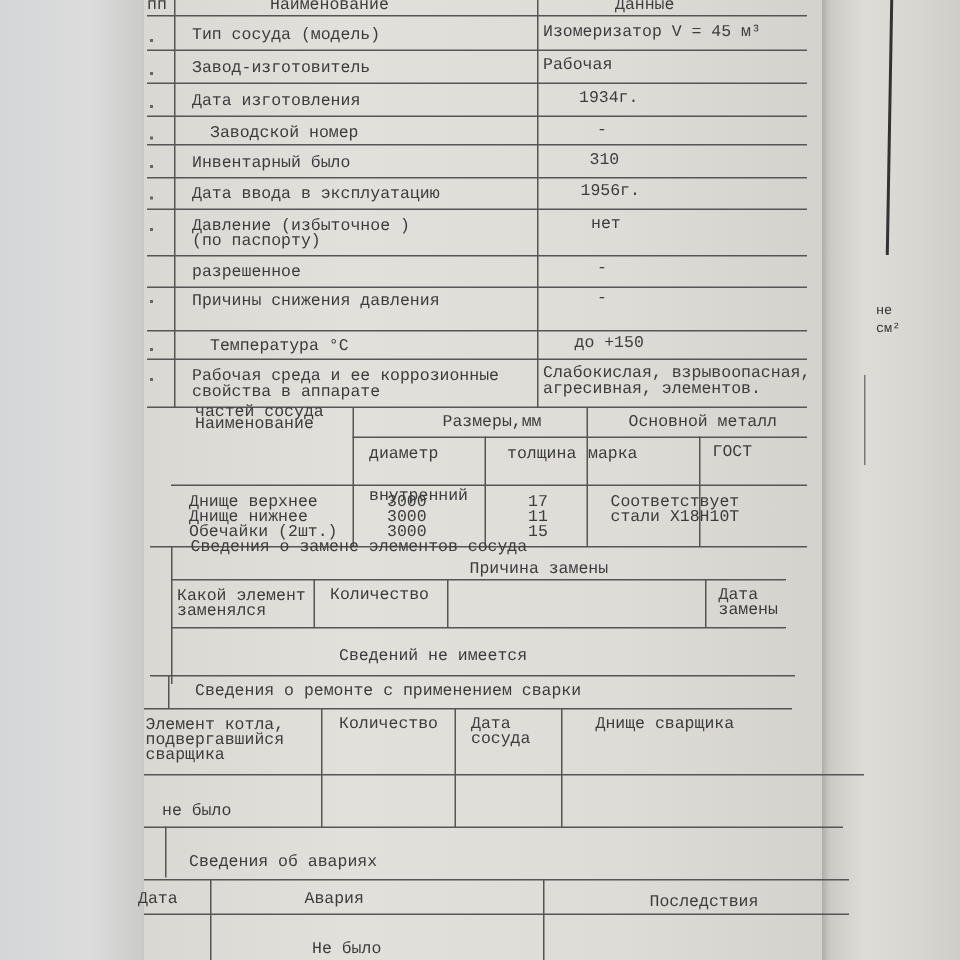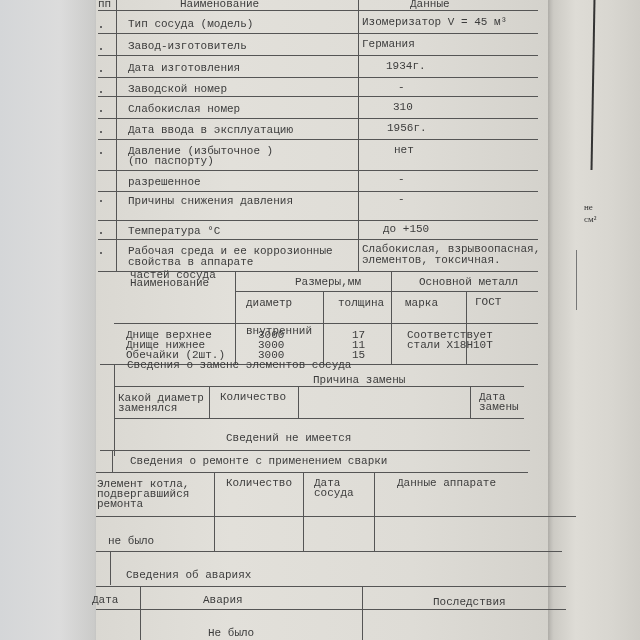--- a/index.html
+++ b/index.html
@@ -20,21 +20,21 @@
     .page {
       position: absolute; left: 96px; top: -4px; width: 452px; height: 648px;
       background: linear-gradient(90deg, #dad8d2 0%, #e2e0da 30%, #dedcd6 70%, #d4d2cc 100%);
       box-shadow: 2px 0 4px rgba(0,0,0,0.15);
     }
     .rightpaper {
       position: absolute; left: 548px; top: 0; width: 92px; height: 640px;
       background: linear-gradient(90deg, #c8c6c0 0%, #dedcd6 30%, #d8d6d0 70%, #cfcdc7 100%);
     }
     .edgeline { position: absolute; background: #333; }
-    .side-note { position: absolute; font-size: 9px; font-family: Liberation Serif, serif; color: #333; }
+    .side-note { position: absolute; font-size: 9px; font-family: Liberation Mono, monospace; color: #333; }
 
     .t { position: absolute; font-size: 11px; line-height: 12px; white-space: nowrap; color: #3c3c3c; }
     .hl { position: absolute; height: 1px; background: #555; }
     .vl { position: absolute; width: 1px; background: #555; }
     .dot { position: absolute; width: 2px; height: 2px; background: #666; }
   </style>
 </head>
 <body>
 
 <div class="bgpage">
@@ -59,35 +59,35 @@
   <div class="t" style="left:410px;top:-2px">Данные</div>
   <div class="hl" style="left:98px;top:10px;width:440px"></div>
 
   <div class="dot" style="left:100px;top:26px"></div>
   <div class="t" style="left:128px;top:18px">Тип сосуда (модель)</div>
   <div class="t" style="left:362px;top:16px">Изомеризатор   V = 45 м³</div>
   <div class="hl" style="left:98px;top:33px;width:440px"></div>
 
   <div class="dot" style="left:100px;top:48px"></div>
   <div class="t" style="left:128px;top:40px">Завод-изготовитель</div>
-  <div class="t" style="left:362px;top:38px">Германия</div>
+  <div class="t" style="left:362px;top:38px">Рабочая</div>
   <div class="hl" style="left:98px;top:55px;width:440px"></div>
 
   <div class="dot" style="left:100px;top:70px"></div>
   <div class="t" style="left:128px;top:62px">Дата изготовления</div>
   <div class="t" style="left:386px;top:60px">1934г.</div>
   <div class="hl" style="left:98px;top:77px;width:440px"></div>
 
   <div class="dot" style="left:100px;top:91px"></div>
-  <div class="t" style="left:128px;top:83px">Заводской номер</div>
+  <div class="t" style="left:140px;top:83px">Заводской номер</div>
   <div class="t" style="left:398px;top:81px">-</div>
   <div class="hl" style="left:98px;top:96px;width:440px"></div>
 
   <div class="dot" style="left:100px;top:110px"></div>
-  <div class="t" style="left:128px;top:103px">Слабокислая     номер</div>
+  <div class="t" style="left:128px;top:103px">Инвентарный     было</div>
   <div class="t" style="left:393px;top:101px">310</div>
   <div class="hl" style="left:98px;top:118px;width:440px"></div>
 
   <div class="dot" style="left:100px;top:131px"></div>
   <div class="t" style="left:128px;top:124px">Дата ввода в эксплуатацию</div>
   <div class="t" style="left:387px;top:122px">1956г.</div>
   <div class="hl" style="left:98px;top:139px;width:440px"></div>
 
   <div class="dot" style="left:100px;top:152px"></div>
   <div class="t" style="left:128px;top:145px">Давление (избыточное )</div>
@@ -98,47 +98,47 @@
   <div class="t" style="left:128px;top:176px">разрешенное</div>
   <div class="t" style="left:398px;top:173px">-</div>
   <div class="hl" style="left:98px;top:191px;width:440px"></div>
 
   <div class="dot" style="left:100px;top:200px"></div>
   <div class="t" style="left:128px;top:195px">Причины снижения давления</div>
   <div class="t" style="left:398px;top:193px">-</div>
   <div class="hl" style="left:98px;top:220px;width:440px"></div>
 
   <div class="dot" style="left:100px;top:232px"></div>
-  <div class="t" style="left:128px;top:225px">Температура °С</div>
+  <div class="t" style="left:140px;top:225px">Температура °С</div>
   <div class="t" style="left:383px;top:223px">до +150</div>
   <div class="hl" style="left:98px;top:239px;width:440px"></div>
 
   <div class="dot" style="left:100px;top:252px"></div>
   <div class="t" style="left:128px;top:245px">Рабочая среда и ее коррозионные</div>
   <div class="t" style="left:128px;top:256px">свойства         в аппарате</div>
   <div class="t" style="left:362px;top:243px">Слабокислая, взрывоопасная,</div>
-  <div class="t" style="left:362px;top:254px">элементов, токсичная.</div>
+  <div class="t" style="left:362px;top:254px">агресивная, элементов.</div>
   <div class="hl" style="left:98px;top:271px;width:440px"></div>
 </div>
 
 <div>
   <div class="vl" style="left:235px;top:272px;height:92px"></div>
   <div class="vl" style="left:391px;top:272px;height:92px"></div>
   <div class="vl" style="left:323px;top:291px;height:73px"></div>
   <div class="vl" style="left:466px;top:291px;height:73px"></div>
   <div class="hl" style="left:235px;top:291px;width:303px"></div>
 
   <div class="t" style="left:130px;top:277px">Наименование</div>
   <div class="t" style="left:130px;top:269px">частей сосуда</div>
   <div class="t" style="left:295px;top:276px">Размеры,мм</div>
   <div class="t" style="left:419px;top:276px">Основной металл</div>
   <div class="t" style="left:246px;top:297px">диаметр</div>
   <div class="t" style="left:246px;top:325px">внутренний</div>
   <div class="t" style="left:338px;top:297px">толщина</div>
-  <div class="t" style="left:405px;top:297px">марка</div>
+  <div class="t" style="left:392px;top:297px">марка</div>
   <div class="t" style="left:475px;top:296px">ГОСТ</div>
   <div class="hl" style="left:114px;top:323px;width:424px"></div>
 
   <div class="t" style="left:126px;top:329px">Днище верхнее</div>
   <div class="t" style="left:258px;top:329px">3000</div>
   <div class="t" style="left:352px;top:329px">17</div>
   <div class="t" style="left:126px;top:339px">Днище нижнее</div>
   <div class="t" style="left:258px;top:339px">3000</div>
   <div class="t" style="left:352px;top:339px">11</div>
   <div class="t" style="left:126px;top:349px">Обечайки (2шт.)</div>
@@ -149,45 +149,45 @@
   <div class="hl" style="left:100px;top:364px;width:438px"></div>
 </div>
 
 <div>
   <div class="vl" style="left:114px;top:364px;height:92px"></div>
   <div class="t" style="left:127px;top:359px">Сведения о замене элементов сосуда</div>
   <div class="hl" style="left:114px;top:386px;width:410px"></div>
   <div class="vl" style="left:209px;top:386px;height:32px"></div>
   <div class="vl" style="left:298px;top:386px;height:32px"></div>
   <div class="vl" style="left:470px;top:386px;height:32px"></div>
-  <div class="t" style="left:118px;top:392px">Какой диаметр</div>
+  <div class="t" style="left:118px;top:392px">Какой элемент</div>
   <div class="t" style="left:118px;top:402px">заменялся</div>
   <div class="t" style="left:220px;top:391px">Количество</div>
   <div class="t" style="left:313px;top:374px">Причина замены</div>
   <div class="t" style="left:479px;top:391px">Дата</div>
   <div class="t" style="left:479px;top:401px">замены</div>
   <div class="hl" style="left:114px;top:418px;width:410px"></div>
   <div class="t" style="left:226px;top:432px">Сведений не имеется</div>
   <div class="hl" style="left:100px;top:450px;width:430px"></div>
 </div>
 
 <div>
   <div class="vl" style="left:112px;top:450px;height:22px"></div>
   <div class="t" style="left:130px;top:455px">Сведения о ремонте с применением сварки</div>
   <div class="hl" style="left:96px;top:472px;width:432px"></div>
   <div class="vl" style="left:214px;top:472px;height:80px"></div>
   <div class="vl" style="left:303px;top:472px;height:80px"></div>
   <div class="vl" style="left:374px;top:472px;height:80px"></div>
   <div class="t" style="left:97px;top:478px">Элемент котла,</div>
   <div class="t" style="left:97px;top:488px">подвергавшийся</div>
-  <div class="t" style="left:97px;top:498px">ремонта</div>
+  <div class="t" style="left:97px;top:498px">сварщика</div>
   <div class="t" style="left:226px;top:477px">Количество</div>
   <div class="t" style="left:314px;top:477px">Дата</div>
   <div class="t" style="left:314px;top:487px">сосуда</div>
-  <div class="t" style="left:397px;top:477px">Данные аппарате</div>
+  <div class="t" style="left:397px;top:477px">Днище сварщика</div>
   <div class="hl" style="left:96px;top:516px;width:480px"></div>
   <div class="t" style="left:108px;top:535px">не было</div>
   <div class="hl" style="left:96px;top:551px;width:466px"></div>
 </div>
 
 <div>
   <div class="vl" style="left:110px;top:551px;height:34px"></div>
   <div class="t" style="left:126px;top:569px">Сведения об авариях</div>
   <div class="hl" style="left:96px;top:586px;width:470px"></div>
   <div class="vl" style="left:140px;top:586px;height:54px"></div>

